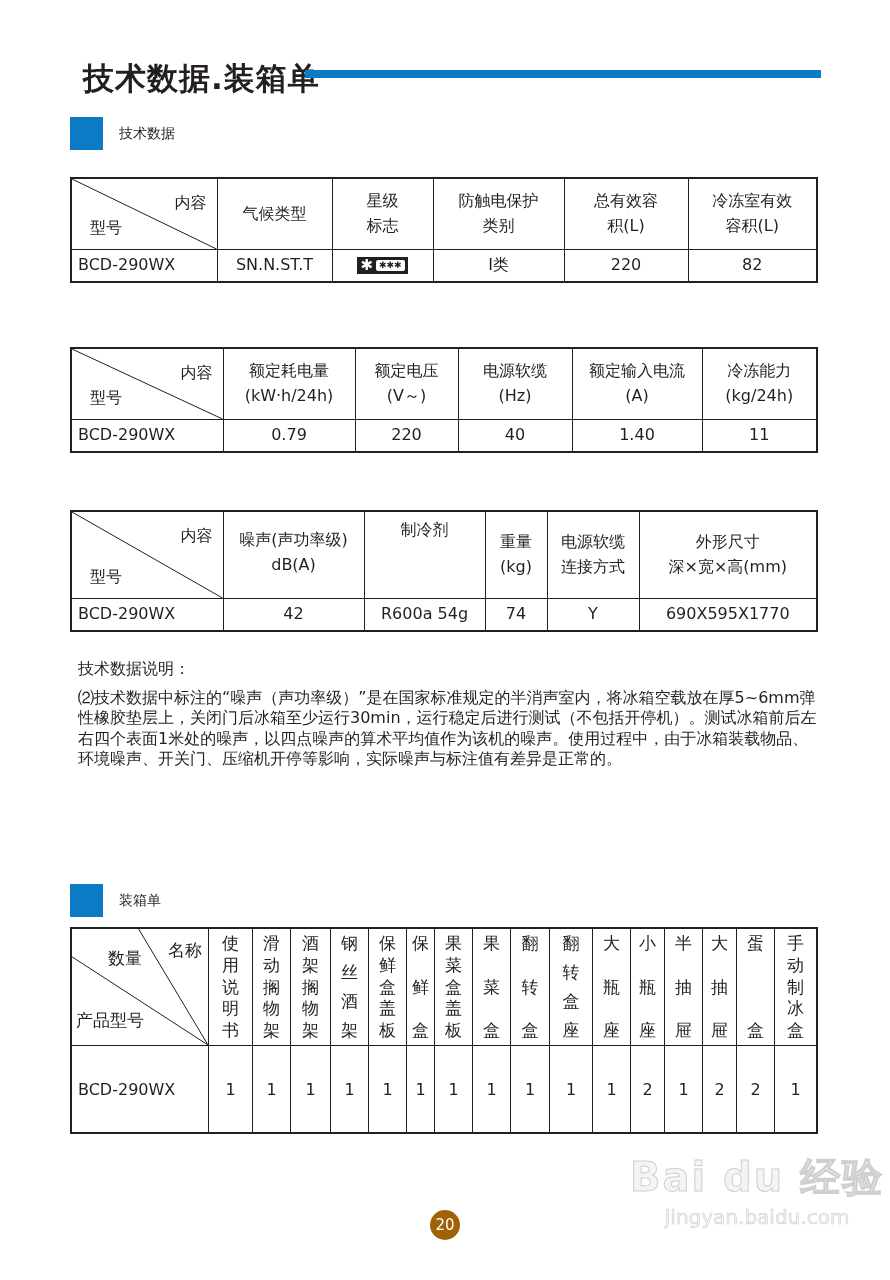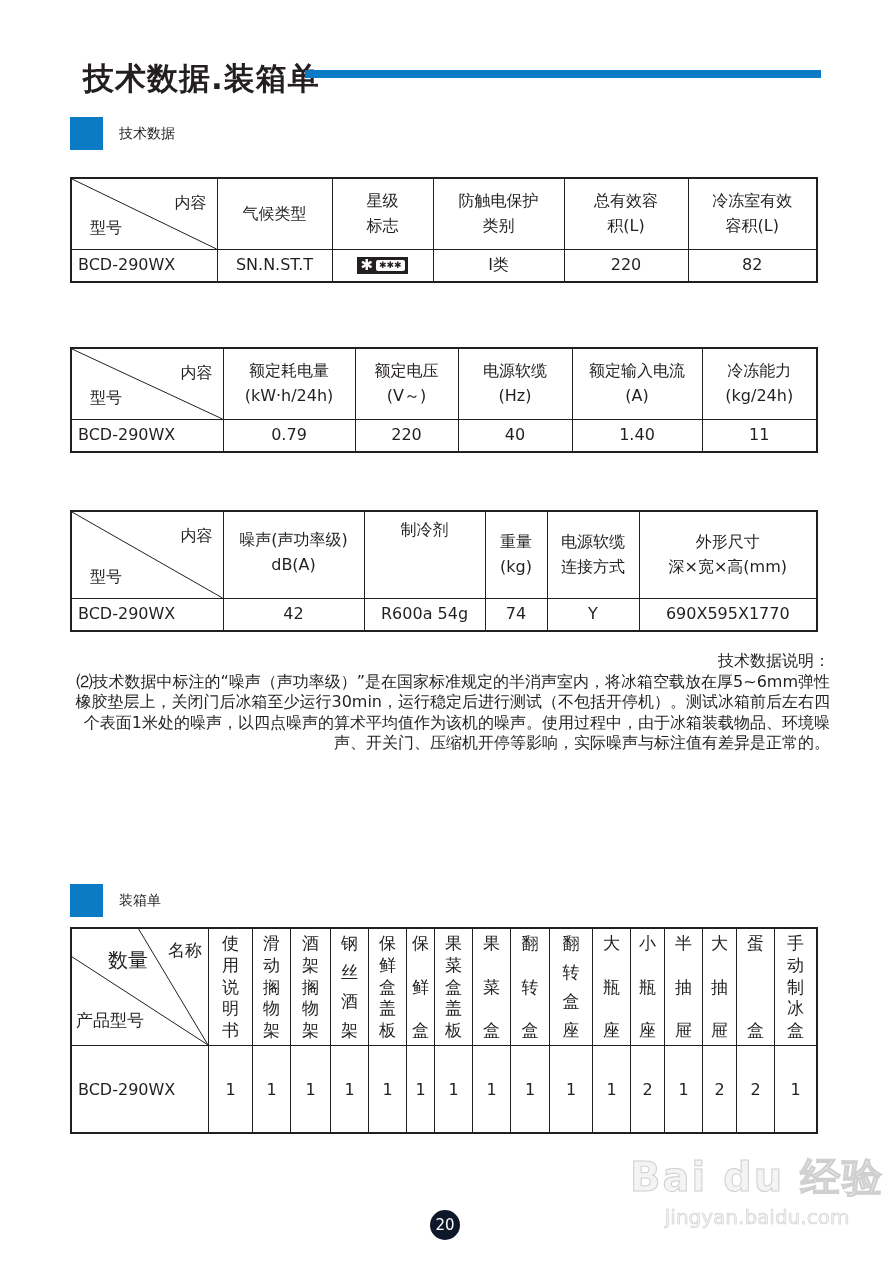--- a/index.html
+++ b/index.html
@@ -33,39 +33,39 @@
   .star-badge {
     display:inline-flex; align-items:center; background:#231f20; color:#fff;
     height:17px; padding:0 3px; font-size:13px; vertical-align:middle;
   }
   .star-badge .big { font-size:15px; margin-right:3px; line-height:1; }
   .star-badge .box {
     background:#fff; color:#231f20; border-radius:2px; font-size:9px; padding:0 3px; line-height:11px; height:11px;
   }
 
   .notes { position:absolute; left:70px; top:651px; width:760px; font-size:16px; line-height:20.5px; }
-  .notes p { margin:0;text-align:right; }
+  .notes p { margin:8px; }
 
   table.pack {
     position:absolute; left:70px; top:927px; width:748px; border-collapse:collapse;
     border:2px solid #231f20; font-size:16px;
   }
   table.pack td { border:1px solid #231f20; padding:0; text-align:center; }
   table.pack tr.hdr td { height:116px; vertical-align:top; }
   table.pack tr.row td { height:86px; vertical-align:middle; }
   .vcol { display:flex; flex-direction:column; justify-content:space-between; height:108px; padding-top:4px; font-size:17px; line-height:21px; align-items:center; }
   .pack-diag { position:relative; width:136px; }
   .pack-diag svg { position:absolute; left:0; top:0; width:100%; height:100%; }
   .pack-diag .n1 { position:absolute; right:6px; top:10px; font-size:17px; }
-  .pack-diag .n2 { position:absolute; left:36px; top:18px; font-size:20px; }
+  .pack-diag .n2 { position:absolute; left:36px; top:18px; font-size:17px; }
   .pack-diag .n3 { position:absolute; left:4px; top:80px; font-size:17px; }
 
   .page-num {
     position:absolute; left:430px; top:1210px; width:30px; height:30px; border-radius:50%;
-    background:#0f172a; color:#fff; font-size:15px; text-align:center; line-height:30px;
+    background:#a16207; color:#fff; font-size:15px; text-align:center; line-height:30px;
   }
   .watermark { position:absolute; left:630px; top:1150px; color:#e3e3e3; text-align:center; }
   .watermark .wm1 { font-size:40px; font-weight:bold; letter-spacing:2px; -webkit-text-stroke:1px #cfcfcf; color:#f4f4f4; }
   .watermark .wm2 { font-size:20px; -webkit-text-stroke:0.6px #cfcfcf; color:#f4f4f4; }
 </style>
 </head>
 <body>
 
 <div class="page-title">技术数据.装箱单</div>
 <div class="title-bar"></div>

